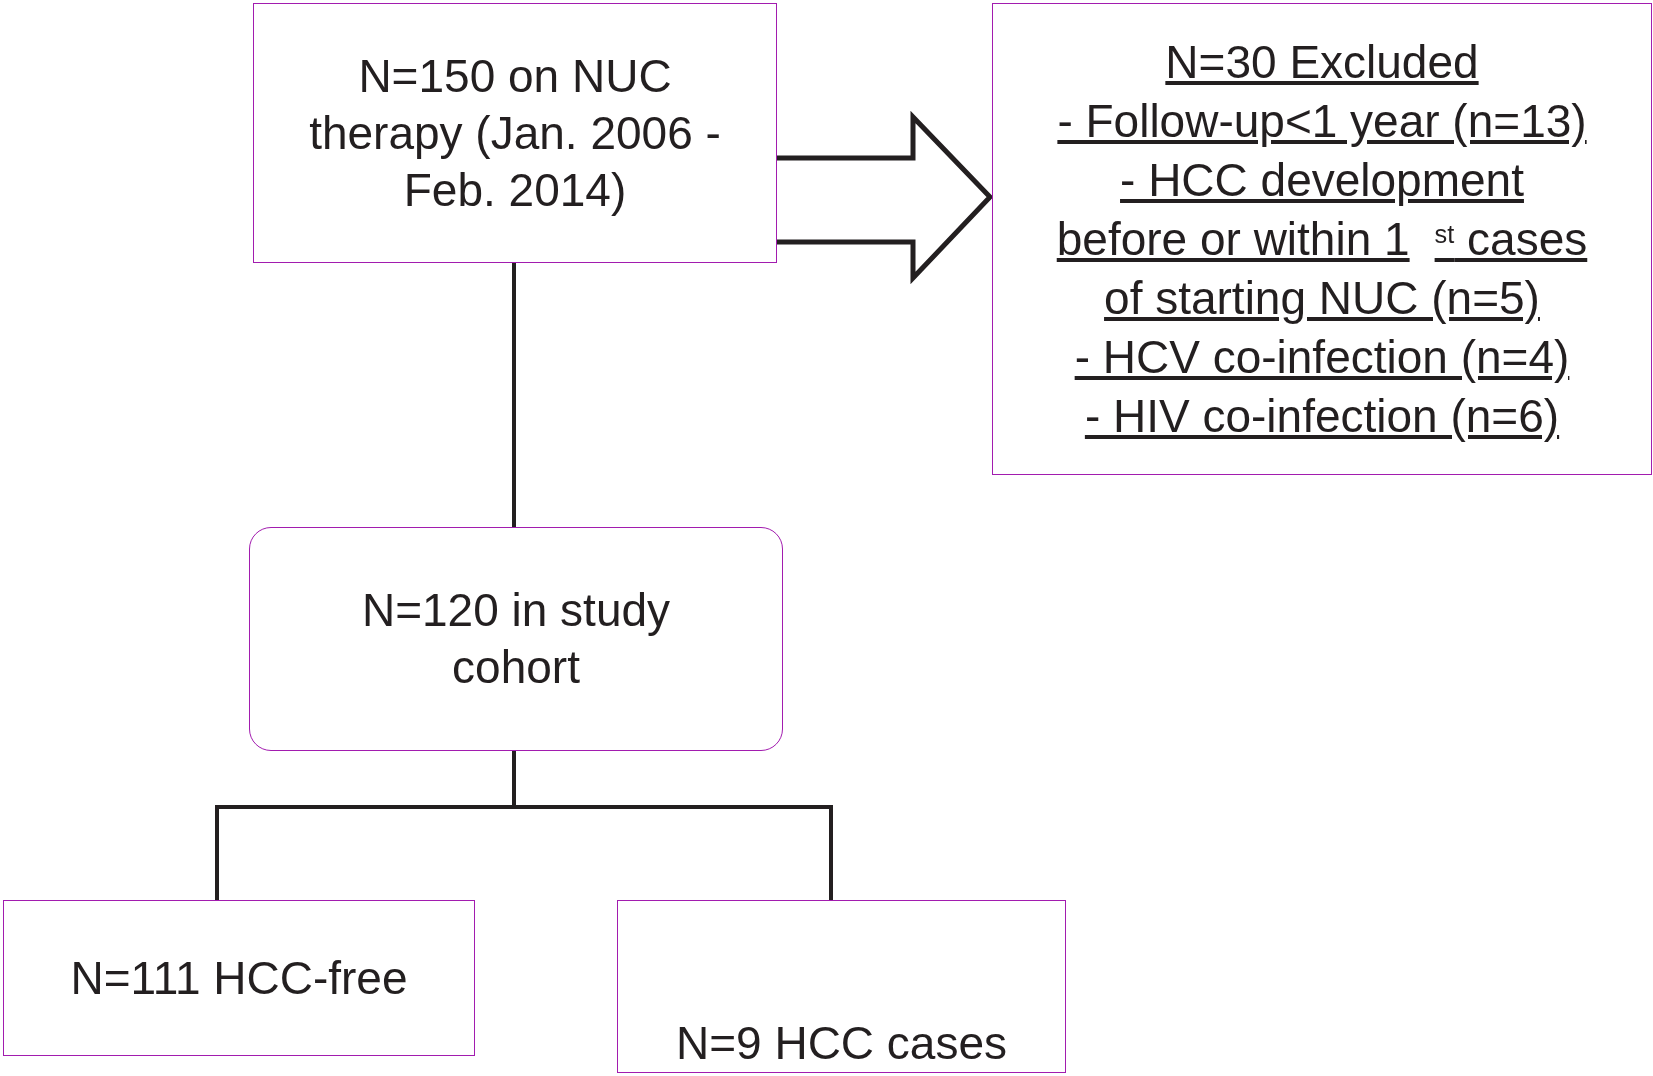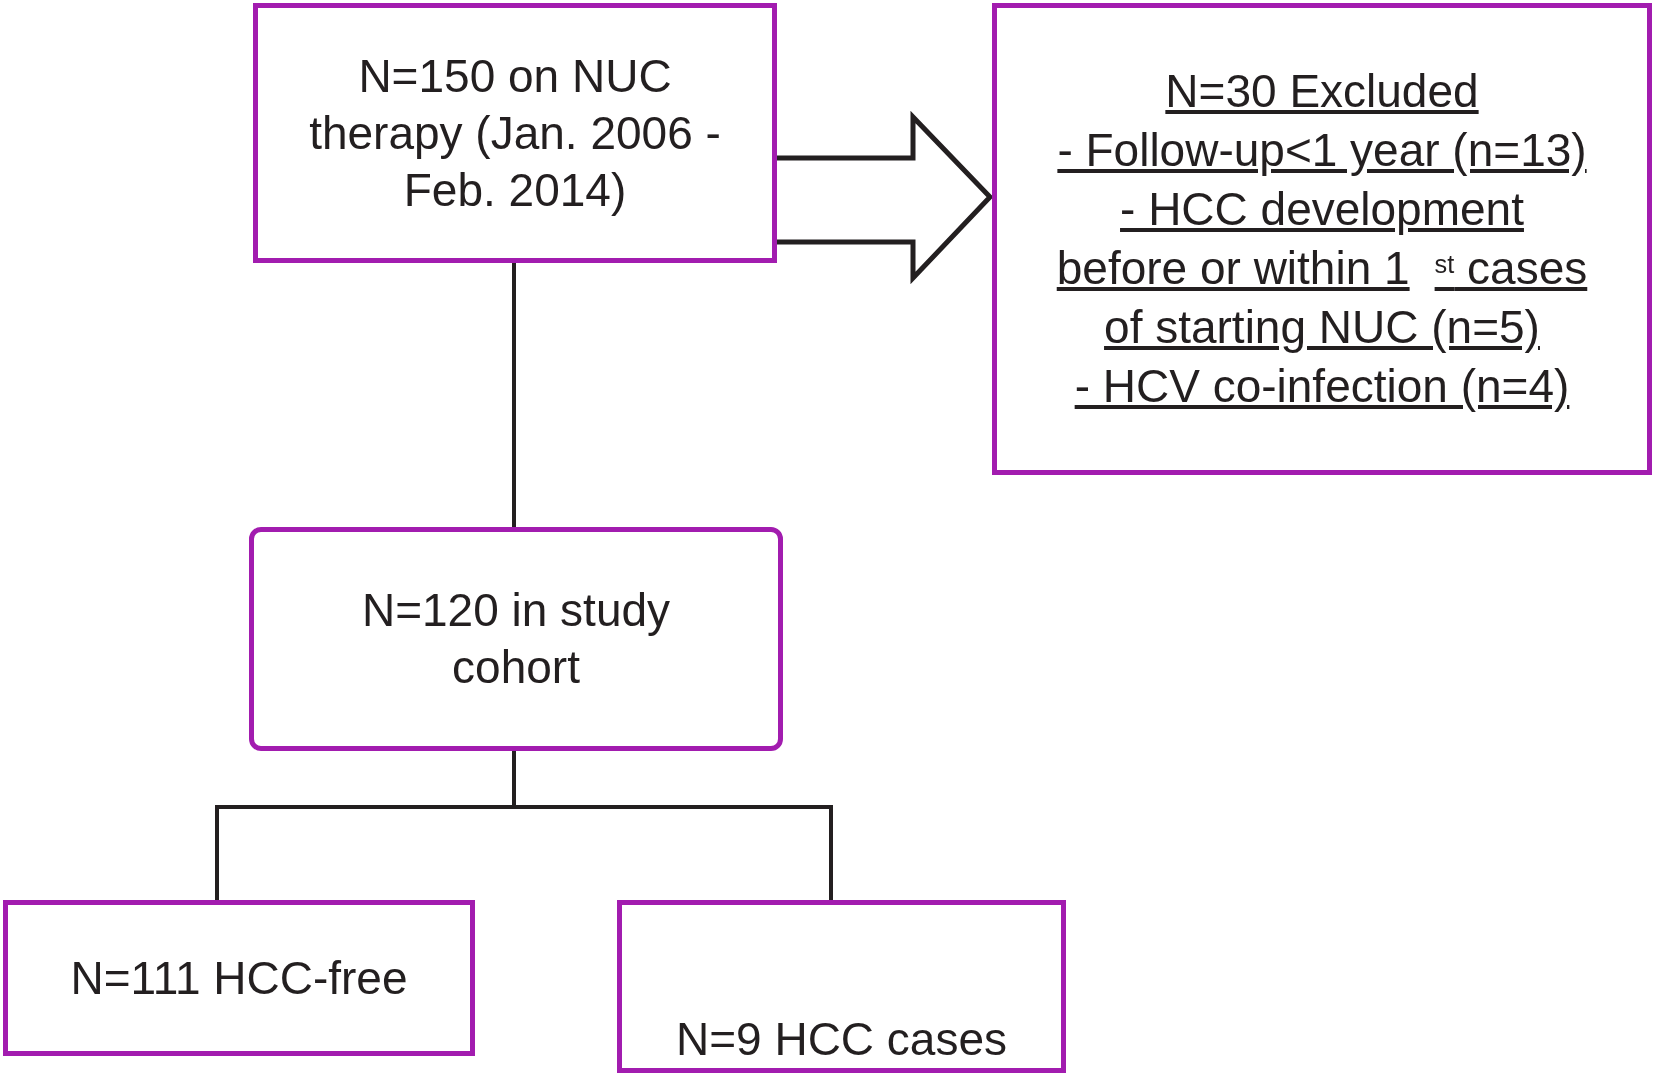--- a/index.html
+++ b/index.html
@@ -19,36 +19,36 @@
   .connector-svg {
     position: absolute;
     left: 0;
     top: 0;
     width: 1653px;
     height: 1076px;
   }
   .box {
     position: absolute;
     box-sizing: border-box;
-    border: 5px solid #a21caf;
+    border: 1px solid #a21caf;
     background: #ffffff;
     display: flex;
     flex-direction: column;
     align-items: center;
     justify-content: center;
     text-align: center;
     font-size: 46px;
     line-height: 57px;
     color: #231f20;
   }
   .box .line { white-space: nowrap; }
   .box-nuc       { left: 253px; top: 3px;   width: 524px; height: 260px; }
   .box-excluded  { left: 992px; top: 3px;   width: 660px; height: 472px; line-height: 59px; text-decoration: underline; }
   .box-excluded .line { line-height: 59px; }
-  .box-cohort    { left: 249px; top: 527px; width: 534px; height: 224px; border-radius: 12px; }
+  .box-cohort    { left: 249px; top: 527px; width: 534px; height: 224px; border-radius: 22px; }
   .box-hcc-free  { left: 3px;   top: 900px; width: 472px; height: 156px; }
   .box-hcc-cases { left: 617px; top: 900px; width: 449px; height: 173px; justify-content: flex-end; }
   .sup {
     font-size: 0.55em;
     line-height: 0;
     position: relative;
     top: -0.45em;
     vertical-align: baseline;
     margin-left: 25px;
   }
@@ -75,20 +75,21 @@
     <div class="line">Feb. 2014)</div>
   </div>
 
   <div class="box box-excluded">
     <div class="line">N=30 Excluded</div>
     <div class="line">- Follow-up&lt;1 year (n=13)</div>
     <div class="line">- HCC development</div>
     <div class="line"><span>before or within 1</span><sup class="sup">st</sup><span> cases</span></div>
     <div class="line">of starting NUC (n=5)</div>
     <div class="line">- HCV co-infection (n=4)</div>
+    <div class="line">- HIV co-infection (n=6)</div>
   </div>
 
   <div class="box box-cohort">
     <div class="line">N=120 in study</div>
     <div class="line">cohort</div>
   </div>
 
   <div class="box box-hcc-free">
     <div class="line">N=111 HCC-free</div>
   </div>

